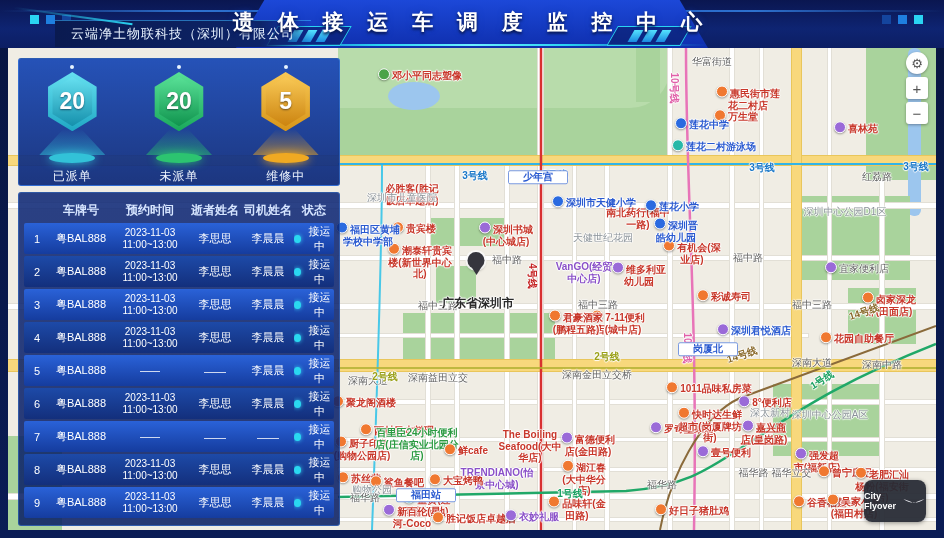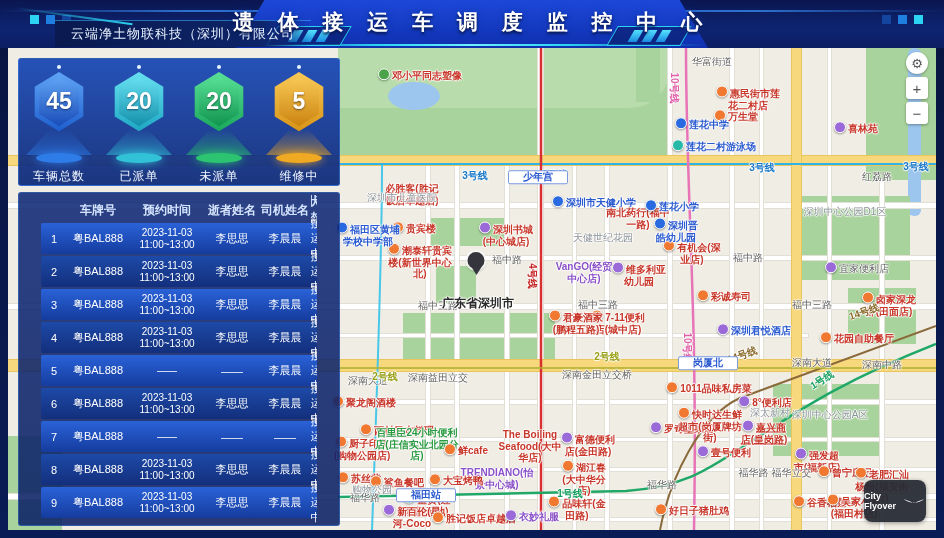--- a/index.html
+++ b/index.html
@@ -103,21 +103,21 @@
        color:#fff;font-size:23px;font-weight:bold;text-shadow:0 1px 2px rgba(0,0,30,.5);}
   .beam{width:66px;height:26px;margin-top:-2px;opacity:.5;
        clip-path:polygon(36% 0,64% 0,100% 100%,0 100%);}
   .basewrap{height:12px;width:66px;position:relative;margin-top:-4px;}
   .disc{position:absolute;left:50%;top:2px;transform:translateX(-50%);width:46px;height:10px;border-radius:50%;}
   .stat .lbl{margin-top:5px;color:#f0f6ff;font-size:12px;letter-spacing:1px;}
 
   .table-panel{position:absolute;left:18px;top:192px;width:322px;height:334px;z-index:20;
        background:linear-gradient(180deg,rgba(14,40,118,.88),rgba(10,32,100,.88));
        border:1px solid rgba(70,150,255,.35);border-radius:3px;
-       box-sizing:border-box;padding:4px 22px;display:flex;flex-direction:column;}
+       box-sizing:border-box;padding:4px 5px;display:flex;flex-direction:column;}
   .thead{display:flex;align-items:center;height:26px;color:#d6e5ff;font-size:12px;font-weight:bold;}
   .trow{display:flex;align-items:center;height:31px;margin-bottom:2px;border-radius:2px;
        color:#fff;font-size:11px;cursor:pointer;}
   .trow.odd{background:linear-gradient(180deg,#2a62d8,#153c9e);}
   .trow.even{background:linear-gradient(180deg,#1d4aa8,#132f7c);}
   .cell{text-align:center;overflow:hidden;}
   .c0{width:26px;} .c1{width:62px;} .c2{width:76px;font-size:10px;line-height:1.2;white-space:pre-line;}
   .c3{width:54px;} .c4{width:52px;} .c5{flex:1;display:flex;align-items:center;justify-content:center;gap:4px;}
   .thead .c2{font-size:12px;}
   .sdot{width:8px;height:8px;border-radius:50%;box-shadow:0 0 4px rgba(60,220,255,.9);}
@@ -288,21 +288,21 @@
       <span class="poi c-m10" style="left: 666px; top: 40px; transform: translate(-50%, -50%) rotate(90deg);">10号线</span>
       <span class="poi c-m10" style="left: 679px; top: 300px; transform: translate(-50%, -50%) rotate(90deg);">10号线</span>
       <span class="poi c-m1" style="left: 562px; top: 446px;">1号线</span>
       <span class="poi c-m1" style="left: 814px; top: 332px; transform: translate(-50%, -50%) rotate(-32deg);">1号线</span>
       <span class="poi c-m14" style="left: 734px; top: 307px; transform: translate(-50%, -50%) rotate(-18deg);">14号线</span>
       <span class="poi c-m14" style="left: 856px; top: 264px; transform: translate(-50%, -50%) rotate(-18deg);">14号线</span>
       <span class="poi c-m2" style="left: 599px; top: 309px;">2号线</span>
       <span class="poi c-m2" style="left: 377px; top: 329px;">2号线</span>
       <span class="poi c-station" style="left: 530px; top: 129px;">少年宫</span>
       <span class="poi c-station" style="left: 418px; top: 447px;">福田站</span>
-      <span class="poi c-station" style="left: 700px; top: 315px;">岗厦北</span>
+      <span class="poi c-station" style="left: 700px; top: 301px;">岗厦北</span>
     </div>
 
   <div class="marker">
     <div class="pin"></div>
       <div class="tail"></div>
   </div>
   <div class="marker-label">广东省深圳市</div>
 
   <div class="map-controls">
     <div class="ctl gear">⚙</div>
@@ -312,31 +312,20 @@
 
   <div class="flyover">
     <span class="txt">City Flyover</span>
     <svg width="34" height="10" viewBox="0 0 34 10">
       <path d="M2,2 C10,9 24,9 32,2 L24,5 L17,8 L10,5 Z" fill="#e8e8ee"></path>
     </svg>
   </div>
 </div>
 
 <div class="stats-panel" id="stats-panel">
-    <div class="stat">
-      <div class="dot"></div>
-      <div class="hex" style="background:linear-gradient(180deg,#5fa4f5,#1e5fd0)">
-        <div class="in" style="background:linear-gradient(180deg,#5fa4f5,#1a4cb8)">45</div>
-      </div>
-      <div class="beam" style="background:linear-gradient(180deg,rgba(255,255,255,0),#2e7ce8)"></div>
-      <div class="basewrap">
-        <div class="disc" style="background:#2e7ce8;box-shadow:0 0 10px #2e7ce8"></div>
-      </div>
-      <div class="lbl">车辆总数</div>
-    </div>
     <div class="stat">
       <div class="dot"></div>
       <div class="hex" style="background:linear-gradient(180deg,#66e0f0,#1fa8c4)">
         <div class="in" style="background:linear-gradient(180deg,#66e0f0,#1590ac)">20</div>
       </div>
       <div class="beam" style="background:linear-gradient(180deg,rgba(255,255,255,0),#32c2d8)"></div>
       <div class="basewrap">
         <div class="disc" style="background:#32c2d8;box-shadow:0 0 10px #32c2d8"></div>
       </div>
       <div class="lbl">已派单</div>

